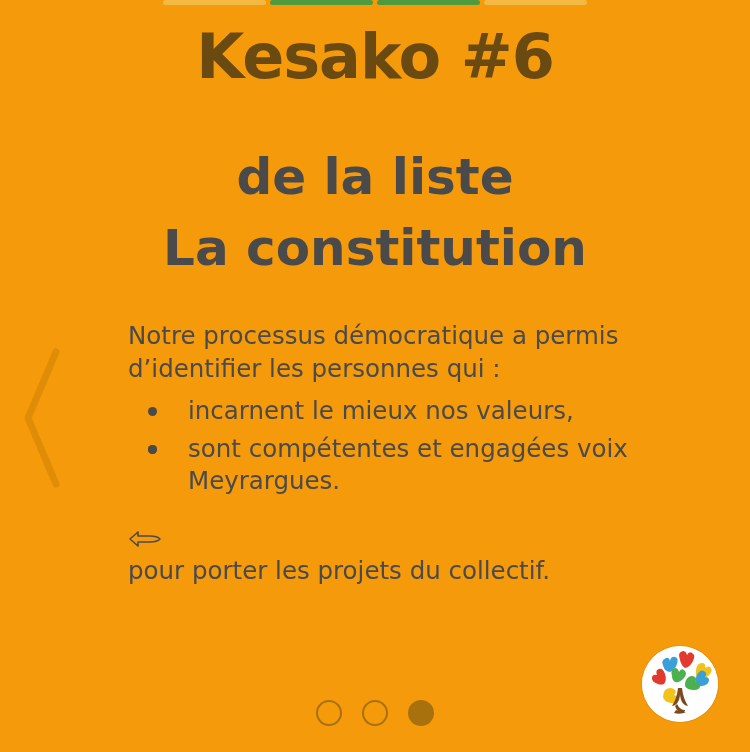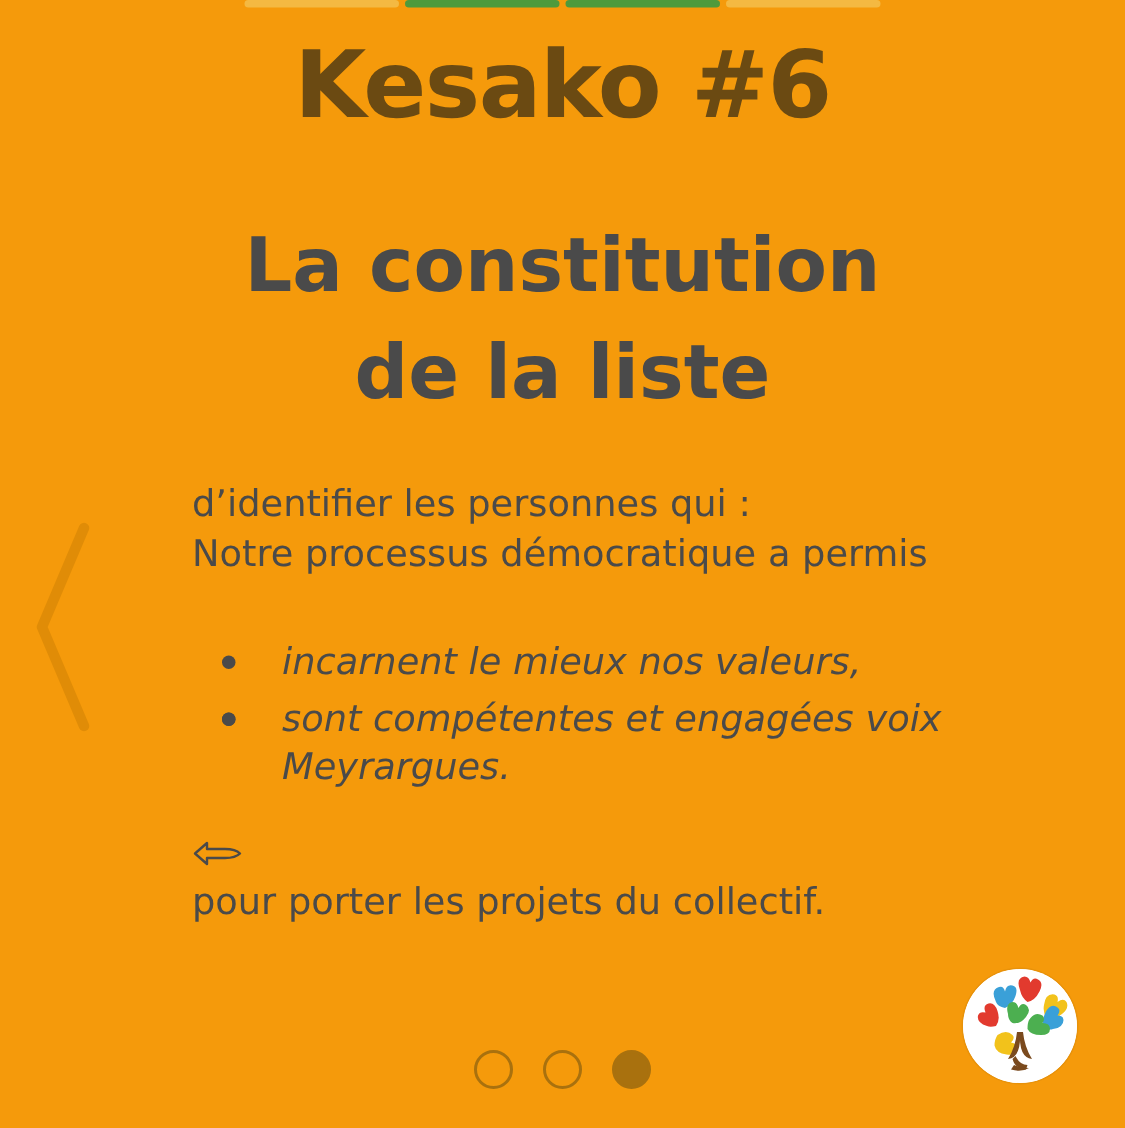--- a/index.html
+++ b/index.html
@@ -79,23 +79,22 @@
     font-size: 24px;
     line-height: 1.35;
     font-family: "DejaVu Sans", sans-serif;
   }
   .intro {
     font-size: 24.5px;
     line-height: 1.33;
     color: #4A4A4A;
   }
   .bullets {
-    margin-top: 40px;
+    margin-top: 10px;
     list-style: none;
-    font-style: italic;
   }
   .bullets li {
     position: relative;
     padding-left: 60px;
     font-size: 24.5px;
     line-height: 1.30;
     color: #4A4A4A;
     margin-bottom: 6px;
   }
   .bullets li .dot {
@@ -175,28 +174,28 @@
   <div class="progress-seg active"></div>
   <div class="progress-seg active"></div>
   <div class="progress-seg filled"></div>
 </div>
 
 <div class="slide">
 
   <div class="title">Kesako #6</div>
 
   <div class="subtitle">
+    <div>de la liste</div>
     <div>La constitution</div>
-    <div>de la liste</div>
   </div>
 
   <div class="body-block">
     <div class="intro">
+      <div>Notre processus démocratique a permis</div>
       <div>d’identifier les personnes qui :</div>
-      <div>Notre processus démocratique a permis</div>
     </div>
 
     <ul class="bullets">
       <li>
         <span class="dot"></span>
         <span>incarnent le mieux nos valeurs,</span>
       </li>
       <li>
         <span class="dot"></span>
       </li>

